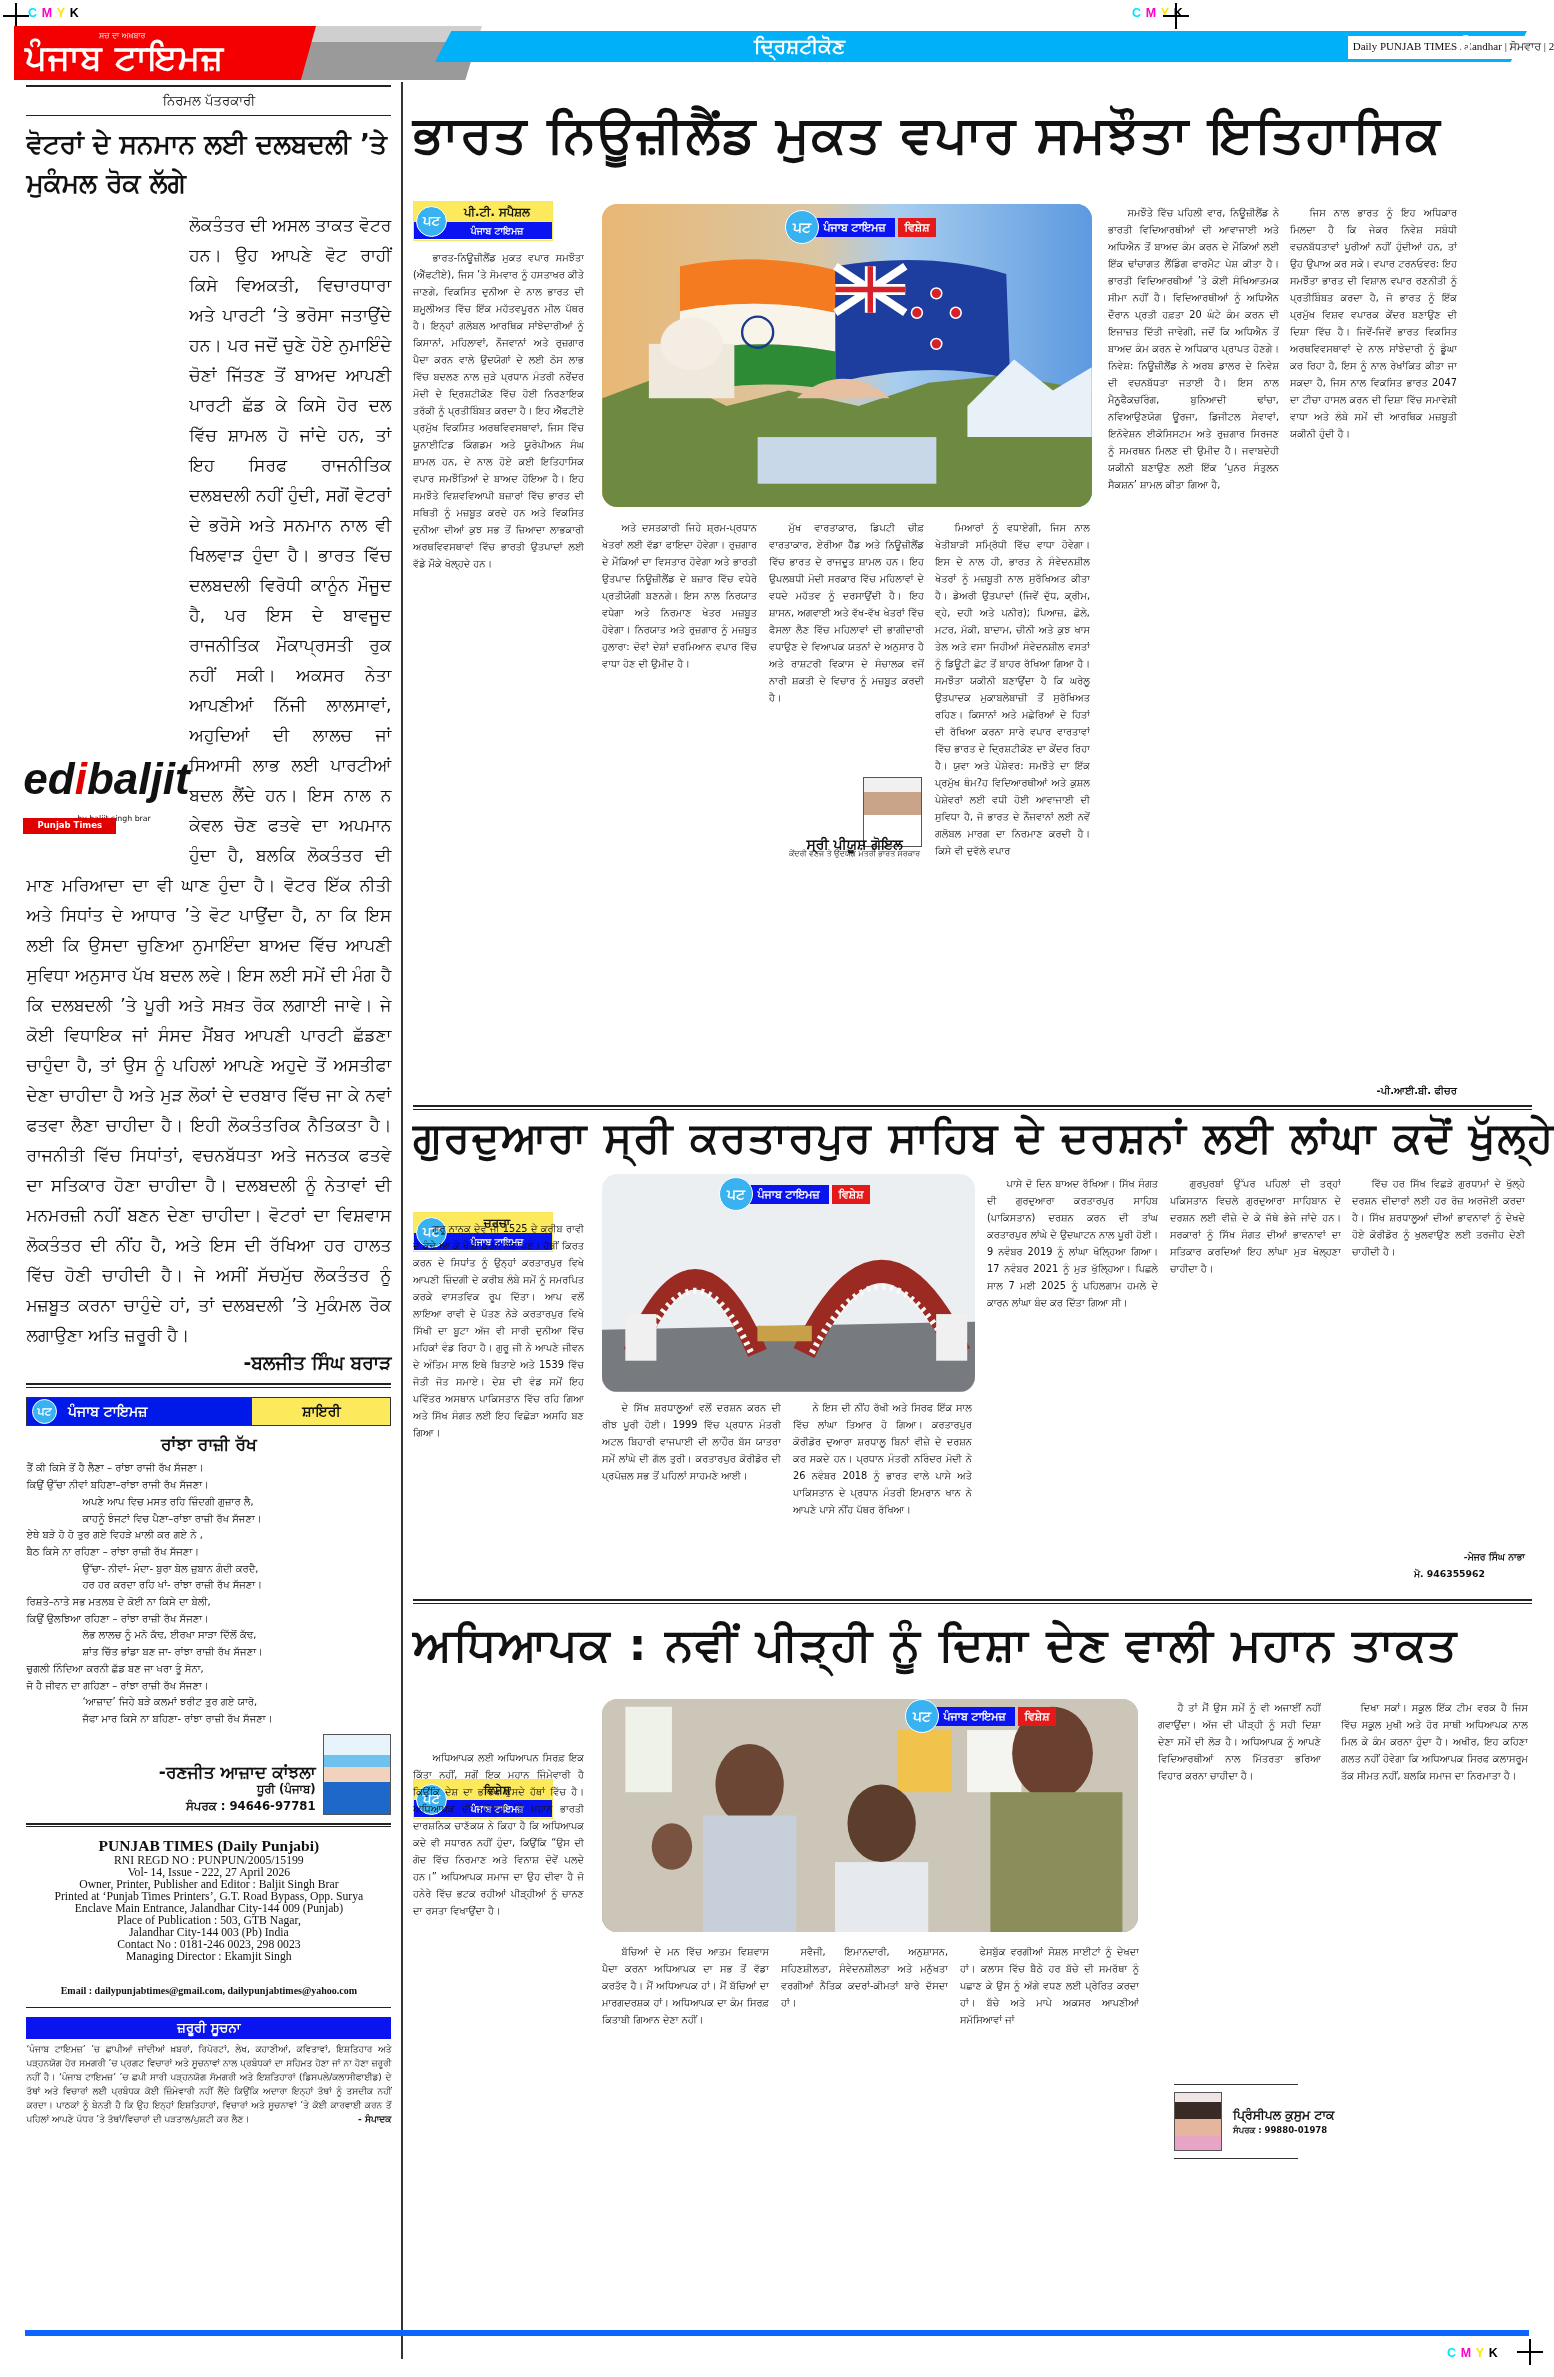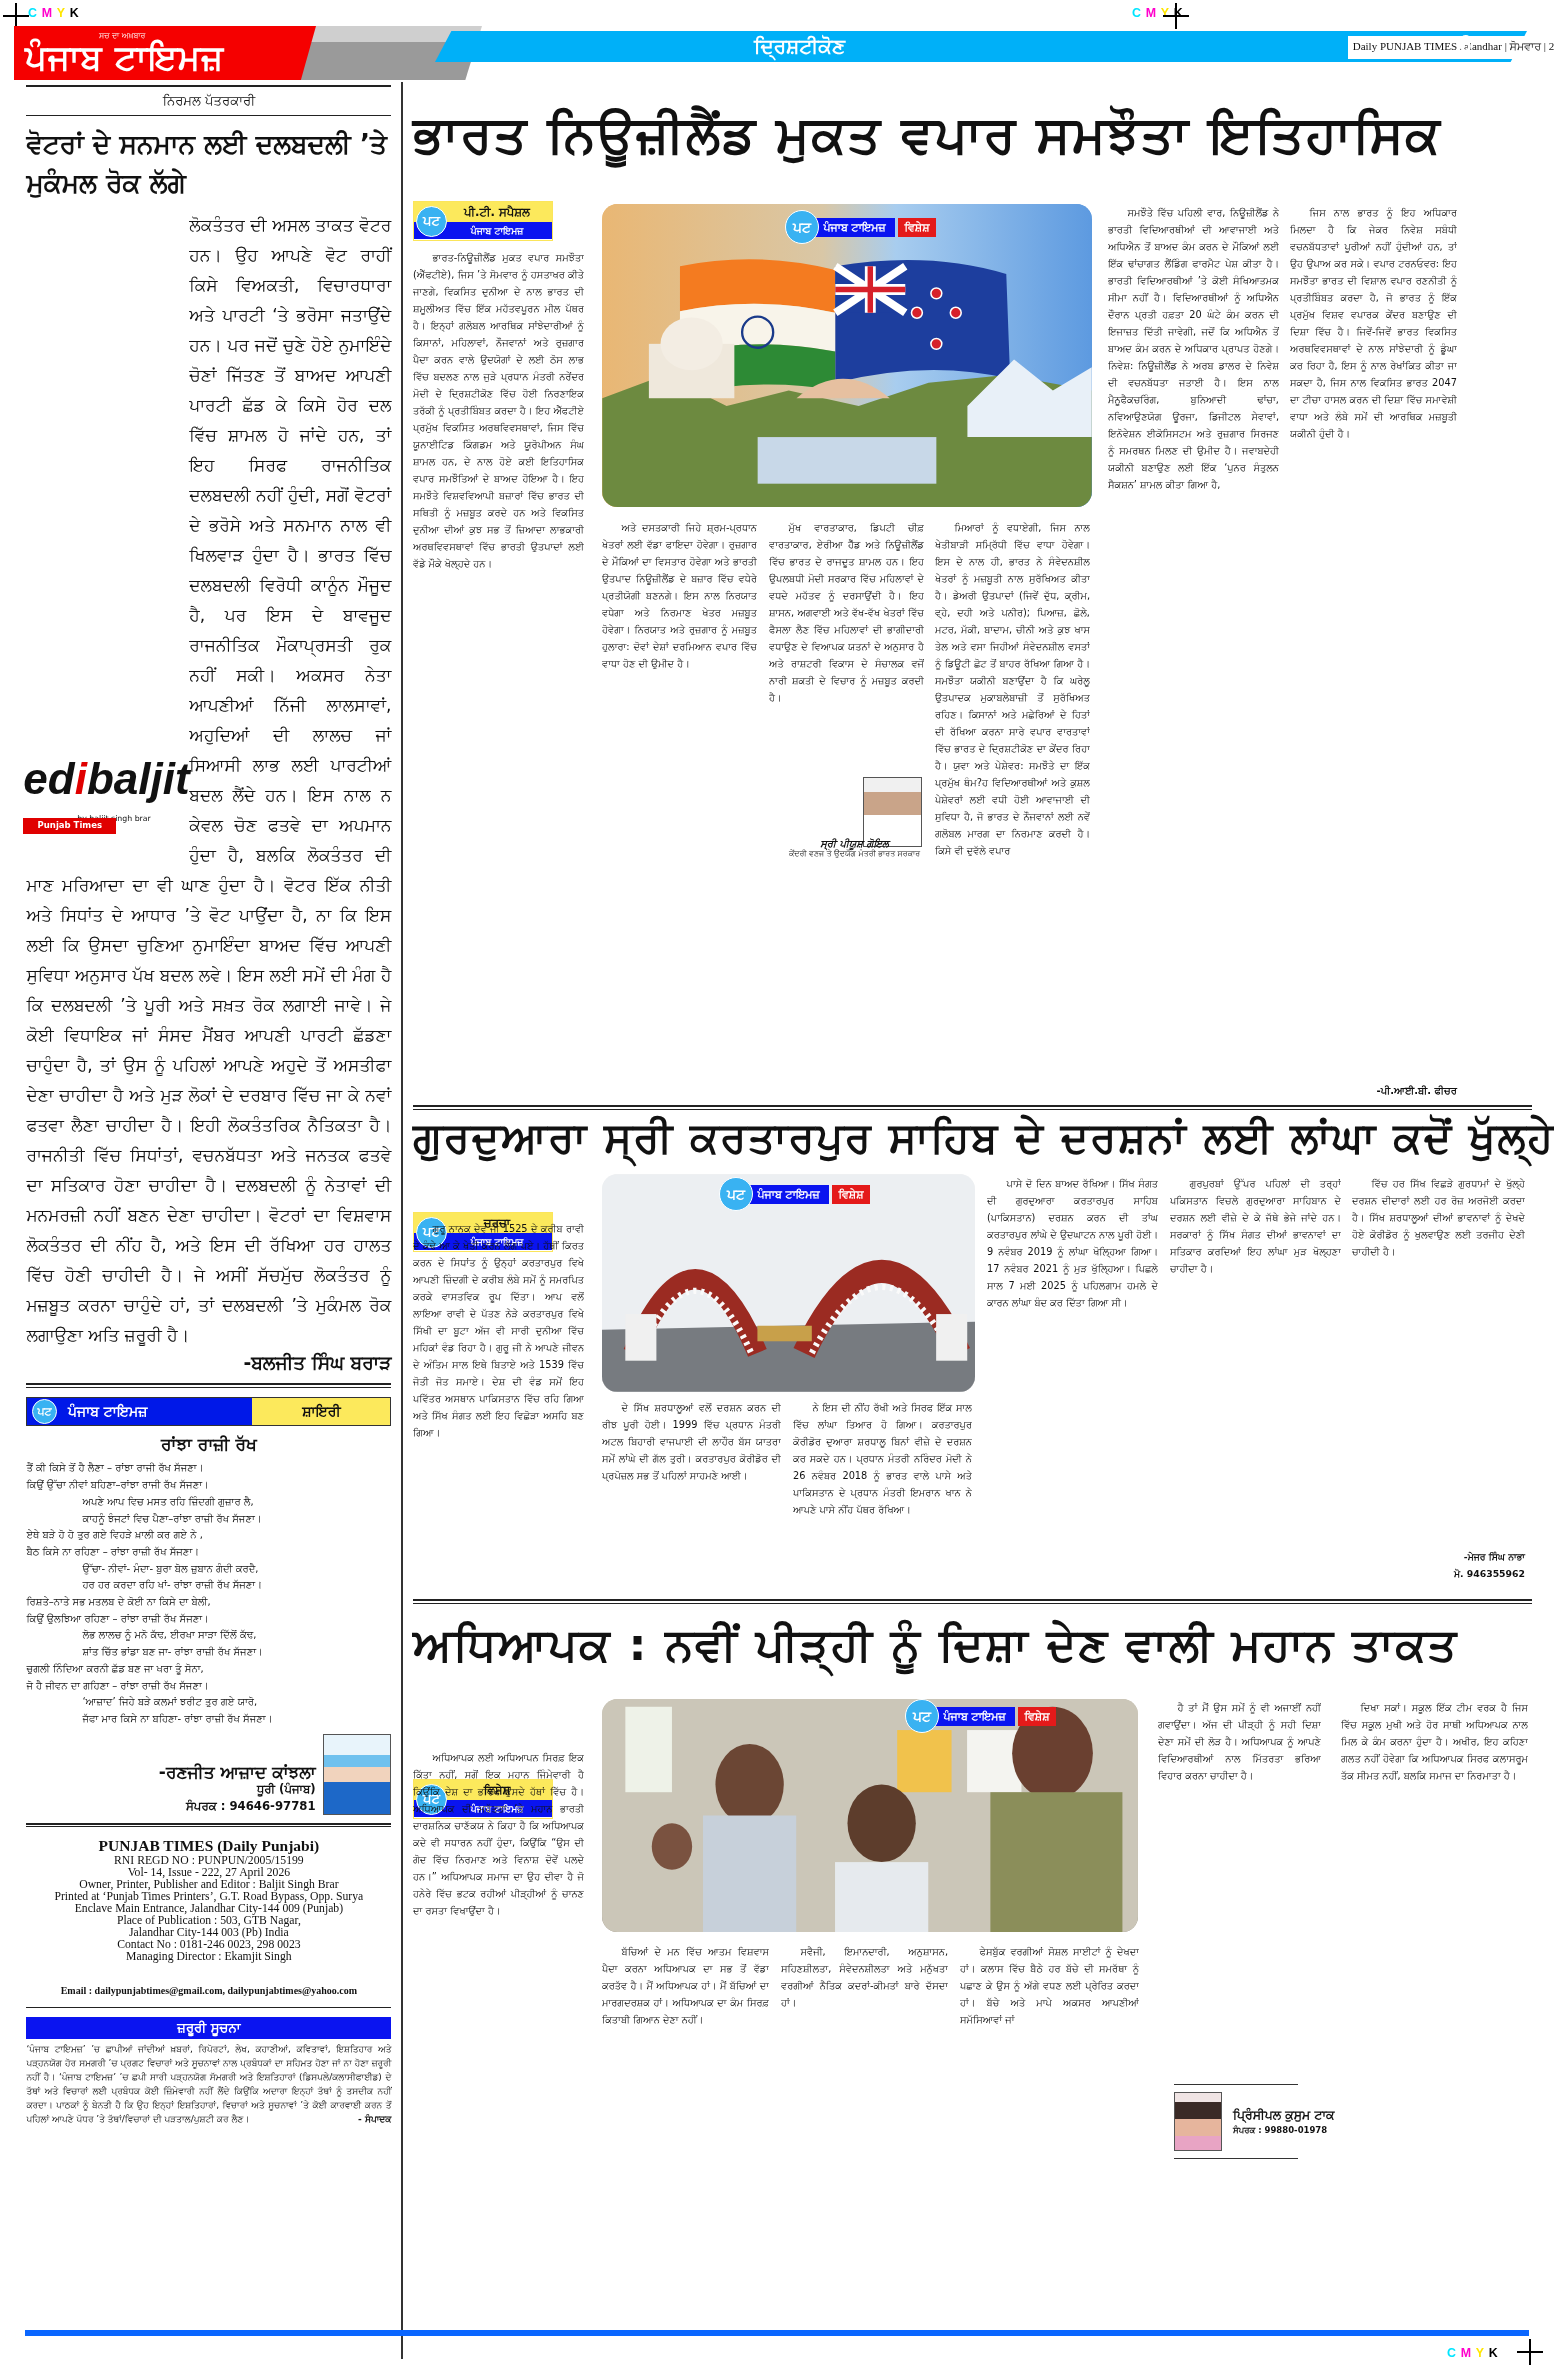--- a/index.html
+++ b/index.html
@@ -235,21 +235,21 @@
 <div class="abs col-text" style="left:769px; top:519px; width:155px; height:584px;">
     <p>ਮੁੱਖ ਵਾਰਤਾਕਾਰ, ਡਿਪਟੀ ਚੀਫ਼ ਵਾਰਤਾਕਾਰ, ਏਰੀਆ ਹੈੱਡ ਅਤੇ ਨਿਊਜ਼ੀਲੈਂਡ ਵਿੱਚ ਭਾਰਤ ਦੇ ਰਾਜਦੂਤ ਸ਼ਾਮਲ ਹਨ। ਇਹ ਉਪਲਬਧੀ ਮੋਦੀ ਸਰਕਾਰ ਵਿੱਚ ਮਹਿਲਾਵਾਂ ਦੇ ਵਧਦੇ ਮਹੱਤਵ ਨੂੰ ਦਰਸਾਉਂਦੀ ਹੈ। ਇਹ ਸ਼ਾਸਨ, ਅਗਵਾਈ ਅਤੇ ਵੱਖ-ਵੱਖ ਖੇਤਰਾਂ ਵਿੱਚ ਫੈਸਲਾ ਲੈਣ ਵਿੱਚ ਮਹਿਲਾਵਾਂ ਦੀ ਭਾਗੀਦਾਰੀ ਵਧਾਉਣ ਦੇ ਵਿਆਪਕ ਯਤਨਾਂ ਦੇ ਅਨੁਸਾਰ ਹੈ ਅਤੇ ਰਾਸ਼ਟਰੀ ਵਿਕਾਸ ਦੇ ਸੰਚਾਲਕ ਵਜੋਂ ਨਾਰੀ ਸ਼ਕਤੀ ਦੇ ਵਿਚਾਰ ਨੂੰ ਮਜ਼ਬੂਤ ਕਰਦੀ ਹੈ।</p>
   </div>
 <div class="abs col-text" style="left:935px; top:519px; width:155px; height:584px;">
   <p>ਮਿਆਰਾਂ ਨੂੰ ਵਧਾਏਗੀ, ਜਿਸ ਨਾਲ ਖੇਤੀਬਾੜੀ ਸਮ੍ਰਿੱਧੀ ਵਿੱਚ ਵਾਧਾ ਹੋਵੇਗਾ। ਇਸ ਦੇ ਨਾਲ ਹੀ, ਭਾਰਤ ਨੇ ਸੰਵੇਦਨਸ਼ੀਲ ਖੇਤਰਾਂ ਨੂੰ ਮਜ਼ਬੂਤੀ ਨਾਲ ਸੁਰੱਖਿਅਤ ਕੀਤਾ ਹੈ। ਡੇਅਰੀ ਉਤਪਾਦਾਂ (ਜਿਵੇਂ ਦੁੱਧ, ਕ੍ਰੀਮ, ਵ੍ਹੇ, ਦਹੀ ਅਤੇ ਪਨੀਰ); ਪਿਆਜ਼, ਛੋਲੇ, ਮਟਰ, ਮੱਕੀ, ਬਾਦਾਮ, ਚੀਨੀ ਅਤੇ ਕੁਝ ਖਾਸ ਤੇਲ ਅਤੇ ਵਸਾ ਜਿਹੀਆਂ ਸੰਵੇਦਨਸ਼ੀਲ ਵਸਤਾਂ ਨੂੰ ਡਿਊਟੀ ਛੋਟ ਤੋਂ ਬਾਹਰ ਰੱਖਿਆ ਗਿਆ ਹੈ। ਸਮਝੌਤਾ ਯਕੀਨੀ ਬਣਾਉਂਦਾ ਹੈ ਕਿ ਘਰੇਲੂ ਉਤਪਾਦਕ ਮੁਕਾਬਲੇਬਾਜ਼ੀ ਤੋਂ ਸੁਰੱਖਿਅਤ ਰਹਿਣ। ਕਿਸਾਨਾਂ ਅਤੇ ਮਛੇਰਿਆਂ ਦੇ ਹਿਤਾਂ ਦੀ ਰੱਖਿਆ ਕਰਨਾ ਸਾਰੇ ਵਪਾਰ ਵਾਰਤਾਵਾਂ ਵਿੱਚ ਭਾਰਤ ਦੇ ਦ੍ਰਿਸ਼ਟੀਕੋਣ ਦਾ ਕੇਂਦਰ ਰਿਹਾ ਹੈ। ਯੁਵਾ ਅਤੇ ਪੇਸ਼ੇਵਰ: ਸਮਝੌਤੇ ਦਾ ਇੱਕ ਪ੍ਰਮੁੱਖ ਥੰਮ?ਹ ਵਿਦਿਆਰਥੀਆਂ ਅਤੇ ਕੁਸ਼ਲ ਪੇਸ਼ੇਵਰਾਂ ਲਈ ਵਧੀ ਹੋਈ ਆਵਾਜਾਈ ਦੀ ਸੁਵਿਧਾ ਹੈ, ਜੋ ਭਾਰਤ ਦੇ ਨੌਜਵਾਨਾਂ ਲਈ ਨਵੇਂ ਗਲੋਬਲ ਮਾਰਗ ਦਾ ਨਿਰਮਾਣ ਕਰਦੀ ਹੈ। ਕਿਸੇ ਵੀ ਦੁਵੱਲੇ ਵਪਾਰ</p>
 </div>
 <div class="abs" style="left:863px; top:777px; width:70px; height:85px;">
   <div class="photo" style="width:59px; height:70px; background:linear-gradient(180deg,#f0f0f0 0 20%, #c9a489 20% 55%, #fff 55% 100%);"></div>
 </div>
 <div class="abs" style="left:777px; top:839px; width:155px; text-align:center; font-size:7.8px; line-height:10px;">
-  <div style="font-weight:bold; font-size:10px;font-style:italic;">ਸ੍ਰੀ ਪੀਯੂਸ਼ ਗੋਇਲ</div>
+  <div style="font-weight:bold; font-size:14px;">ਸ੍ਰੀ ਪੀਯੂਸ਼ ਗੋਇਲ</div>
   <div>ਕੇਂਦਰੀ ਵਣਜ ਤੇ ਉਦਯੋਗ ਮੰਤਰੀ ਭਾਰਤ ਸਰਕਾਰ</div>
 </div>
 <div class="abs col-text" style="left:1108px; top:204px; width:171px; height:900px;">
     <p>ਸਮਝੌਤੇ ਵਿੱਚ ਪਹਿਲੀ ਵਾਰ, ਨਿਊਜ਼ੀਲੈਂਡ ਨੇ ਭਾਰਤੀ ਵਿਦਿਆਰਥੀਆਂ ਦੀ ਆਵਾਜਾਈ ਅਤੇ ਅਧਿਐਨ ਤੋਂ ਬਾਅਦ ਕੰਮ ਕਰਨ ਦੇ ਮੌਕਿਆਂ ਲਈ ਇੱਕ ਢਾਂਚਾਗਤ ਲੈਂਡਿੰਗ ਫਾਰਮੈਟ ਪੇਸ਼ ਕੀਤਾ ਹੈ। ਭਾਰਤੀ ਵਿਦਿਆਰਥੀਆਂ ’ਤੇ ਕੋਈ ਸੰਖਿਆਤਮਕ ਸੀਮਾ ਨਹੀਂ ਹੈ। ਵਿਦਿਆਰਥੀਆਂ ਨੂੰ ਅਧਿਐਨ ਦੌਰਾਨ ਪ੍ਰਤੀ ਹਫ਼ਤਾ 20 ਘੰਟੇ ਕੰਮ ਕਰਨ ਦੀ ਇਜਾਜ਼ਤ ਦਿੱਤੀ ਜਾਵੇਗੀ, ਜਦੋਂ ਕਿ ਅਧਿਐਨ ਤੋਂ ਬਾਅਦ ਕੰਮ ਕਰਨ ਦੇ ਅਧਿਕਾਰ ਪ੍ਰਾਪਤ ਹੋਣਗੇ। ਨਿਵੇਸ਼: ਨਿਊਜ਼ੀਲੈਂਡ ਨੇ ਅਰਬ ਡਾਲਰ ਦੇ ਨਿਵੇਸ਼ ਦੀ ਵਚਨਬੱਧਤਾ ਜਤਾਈ ਹੈ। ਇਸ ਨਾਲ ਮੈਨੂਫੈਕਚਰਿੰਗ, ਬੁਨਿਆਦੀ ਢਾਂਚਾ, ਨਵਿਆਉਣਯੋਗ ਊਰਜਾ, ਡਿਜੀਟਲ ਸੇਵਾਵਾਂ, ਇਨੋਵੇਸ਼ਨ ਈਕੋਸਿਸਟਮ ਅਤੇ ਰੁਜ਼ਗਾਰ ਸਿਰਜਣ ਨੂੰ ਸਮਰਥਨ ਮਿਲਣ ਦੀ ਉਮੀਦ ਹੈ। ਜਵਾਬਦੇਹੀ ਯਕੀਨੀ ਬਣਾਉਣ ਲਈ ਇੱਕ ‘ਪੁਨਰ ਸੰਤੁਲਨ ਸੈਕਸ਼ਨ’ ਸ਼ਾਮਲ ਕੀਤਾ ਗਿਆ ਹੈ,</p>
   </div>
 <div class="abs col-text" style="left:1290px; top:204px; width:167px; height:878px;">
     <p>ਜਿਸ ਨਾਲ ਭਾਰਤ ਨੂੰ ਇਹ ਅਧਿਕਾਰ ਮਿਲਦਾ ਹੈ ਕਿ ਜੇਕਰ ਨਿਵੇਸ਼ ਸਬੰਧੀ ਵਚਨਬੱਧਤਾਵਾਂ ਪੂਰੀਆਂ ਨਹੀਂ ਹੁੰਦੀਆਂ ਹਨ, ਤਾਂ ਉਹ ਉਪਾਅ ਕਰ ਸਕੇ। ਵਪਾਰ ਟਰਨਓਵਰ: ਇਹ ਸਮਝੌਤਾ ਭਾਰਤ ਦੀ ਵਿਸ਼ਾਲ ਵਪਾਰ ਰਣਨੀਤੀ ਨੂੰ ਪ੍ਰਤੀਬਿੰਬਤ ਕਰਦਾ ਹੈ, ਜੋ ਭਾਰਤ ਨੂੰ ਇੱਕ ਪ੍ਰਮੁੱਖ ਵਿਸ਼ਵ ਵਪਾਰਕ ਕੇਂਦਰ ਬਣਾਉਣ ਦੀ ਦਿਸ਼ਾ ਵਿੱਚ ਹੈ। ਜਿਵੇਂ-ਜਿਵੇਂ ਭਾਰਤ ਵਿਕਸਿਤ ਅਰਥਵਿਵਸਥਾਵਾਂ ਦੇ ਨਾਲ ਸਾਂਝੇਦਾਰੀ ਨੂੰ ਡੂੰਘਾ ਕਰ ਰਿਹਾ ਹੈ, ਇਸ ਨੂੰ ਨਾਲ ਰੇਖਾਂਕਿਤ ਕੀਤਾ ਜਾ ਸਕਦਾ ਹੈ, ਜਿਸ ਨਾਲ ਵਿਕਸਿਤ ਭਾਰਤ 2047 ਦਾ ਟੀਚਾ ਹਾਸਲ ਕਰਨ ਦੀ ਦਿਸ਼ਾ ਵਿੱਚ ਸਮਾਵੇਸ਼ੀ ਵਾਧਾ ਅਤੇ ਲੰਬੇ ਸਮੇਂ ਦੀ ਆਰਥਿਕ ਮਜ਼ਬੂਤੀ ਯਕੀਨੀ ਹੁੰਦੀ ਹੈ।</p>
   </div>
 <div class="abs credit" style="left:1290px; top:1085px; width:167px;">-ਪੀ.ਆਈ.ਬੀ. ਫੀਚਰ</div>
 
@@ -295,21 +295,21 @@
 <div class="abs col-text" style="left:987px; top:1175px; width:171px; height:426px;">
     <p>ਪਾਸੇ ਦੋ ਦਿਨ ਬਾਅਦ ਰੱਖਿਆ। ਸਿੱਖ ਸੰਗਤ ਦੀ ਗੁਰਦੁਆਰਾ ਕਰਤਾਰਪੁਰ ਸਾਹਿਬ (ਪਾਕਿਸਤਾਨ) ਦਰਸ਼ਨ ਕਰਨ ਦੀ ਤਾਂਘ ਕਰਤਾਰਪੁਰ ਲਾਂਘੇ ਦੇ ਉਦਘਾਟਨ ਨਾਲ ਪੂਰੀ ਹੋਈ। 9 ਨਵੰਬਰ 2019 ਨੂੰ ਲਾਂਘਾ ਖੋਲ੍ਹਿਆ ਗਿਆ। 17 ਨਵੰਬਰ 2021 ਨੂੰ ਮੁੜ ਖੁੱਲ੍ਹਿਆ। ਪਿਛਲੇ ਸਾਲ 7 ਮਈ 2025 ਨੂੰ ਪਹਿਲਗਾਮ ਹਮਲੇ ਦੇ ਕਾਰਨ ਲਾਂਘਾ ਬੰਦ ਕਰ ਦਿੱਤਾ ਗਿਆ ਸੀ।</p>
   </div>
 <div class="abs col-text" style="left:1170px; top:1175px; width:171px; height:426px;">
     <p>ਗੁਰਪੁਰਬਾਂ ਉੱਪਰ ਪਹਿਲਾਂ ਦੀ ਤਰ੍ਹਾਂ ਪਕਿਸਤਾਨ ਵਿਚਲੇ ਗੁਰਦੁਆਰਾ ਸਾਹਿਬਾਨ ਦੇ ਦਰਸ਼ਨ ਲਈ ਵੀਜ਼ੇ ਦੇ ਕੇ ਜੱਥੇ ਭੇਜੇ ਜਾਂਦੇ ਹਨ। ਸਰਕਾਰਾਂ ਨੂੰ ਸਿੱਖ ਸੰਗਤ ਦੀਆਂ ਭਾਵਨਾਵਾਂ ਦਾ ਸਤਿਕਾਰ ਕਰਦਿਆਂ ਇਹ ਲਾਂਘਾ ਮੁੜ ਖੋਲ੍ਹਣਾ ਚਾਹੀਦਾ ਹੈ।</p>
   </div>
 <div class="abs col-text" style="left:1352px; top:1175px; width:173px; height:372px;">
     <p>ਵਿੱਚ ਹਰ ਸਿੱਖ ਵਿਛੜੇ ਗੁਰਧਾਮਾਂ ਦੇ ਖੁੱਲ੍ਹੇ ਦਰਸ਼ਨ ਦੀਦਾਰਾਂ ਲਈ ਹਰ ਰੋਜ਼ ਅਰਜੋਈ ਕਰਦਾ ਹੈ। ਸਿੱਖ ਸ਼ਰਧਾਲੂਆਂ ਦੀਆਂ ਭਾਵਨਾਵਾਂ ਨੂੰ ਦੇਖਦੇ ਹੋਏ ਕੋਰੀਡੋਰ ਨੂੰ ਖੁਲਵਾਉਣ ਲਈ ਤਰਜੀਹ ਦੇਣੀ ਚਾਹੀਦੀ ਹੈ।</p>
   </div>
 <div class="abs credit" style="left:1352px; top:1551px; width:173px; font-size:9.3px;">-ਮੇਜਰ ਸਿੰਘ ਨਾਭਾ</div>
-<div class="abs credit" style="left:1352px; top:1568px; width:173px; font-size:9.3px;">ਮੋ. 946355962</div>
+<div class="abs credit" style="left:1312px; top:1568px; width:173px; font-size:9.3px;">ਮੋ. 946355962</div>
 
 <div class="abs hrule-dbl" style="left:413px; top:1599px; width:1119px;"></div>
 
 <div class="abs big-head" style="left:413px; top:1618px; width:1119px; font-size:45px;">ਅਧਿਆਪਕ : ਨਵੀਂ ਪੀੜ੍ਹੀ ਨੂੰ ਦਿਸ਼ਾ ਦੇਣ ਵਾਲੀ ਮਹਾਨ ਤਾਕਤ</div>
 
 <div class="abs badge-wrap" style="left:413px; top:1699px;">
   <div class="badge-box">
     <div class="badge-top">ਵਿਸ਼ੇਸ਼</div>
     <div class="badge-bot">ਪੰਜਾਬ ਟਾਇਮਜ਼</div>
   </div>

